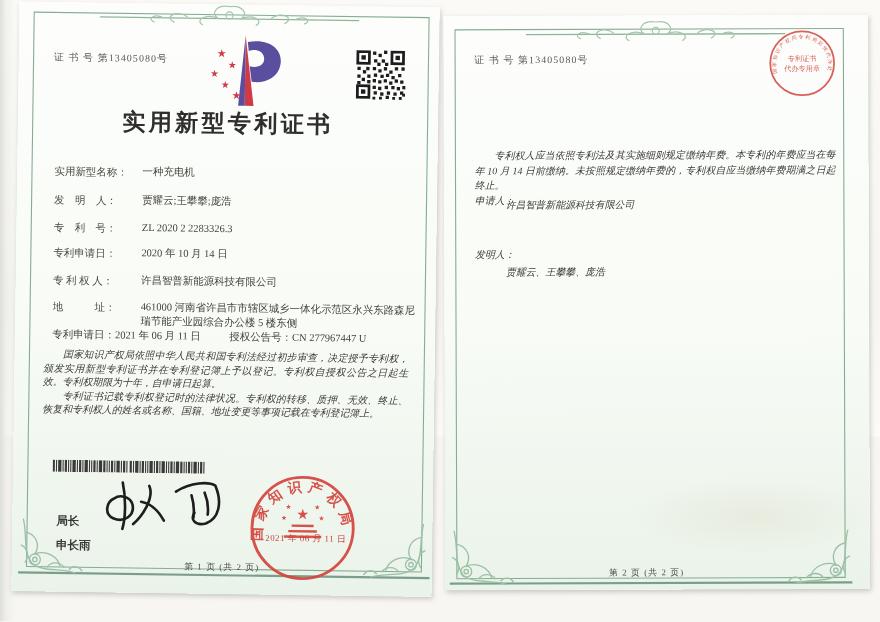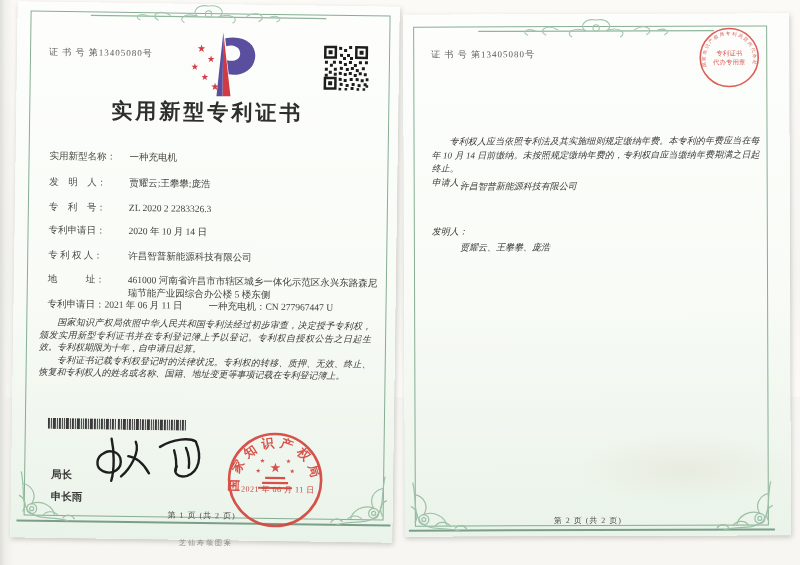--- a/index.html
+++ b/index.html
@@ -153,21 +153,21 @@
       <span class="lab">专 利 权 人：</span>
       <span class="val">许昌智普新能源科技有限公司</span>
     </div>
     <div class="frow" style="top:271px">
       <span class="lab">地　　　址：</span>
       <span class="val">461000 河南省许昌市市辖区城乡一体化示范区永兴东路森尼瑞节能产业园综合办公楼 5 楼东侧</span>
     </div>
 
     <div class="grant">
       <span><span>专利申请日：</span><span>2021 年 06 月 11 日</span></span>
-      <span class="pair2"><span>一种充电机：</span><span>CN 277967447 U</span></span>
+      <span class="pair2"><span>授权公告号：</span><span>CN 277967447 U</span></span>
     </div>
 
     <div class="paras">
       <p>国家知识产权局依照中华人民共和国专利法经过初步审查，决定授予专利权，颁发实用新型专利证书并在专利登记簿上予以登记。专利权自授权公告之日起生效。专利权期限为十年，自申请日起算。</p>
       <p>专利证书记载专利权登记时的法律状况。专利权的转移、质押、无效、终止、恢复和专利权人的姓名或名称、国籍、地址变更等事项记载在专利登记簿上。</p>
     </div>
 
     <svg class="barcode" viewBox="0 0 140 11" preserveAspectRatio="none" fill="#3a3a3a">
       <g id="bc">
         <rect x="0" width="2" height="11"></rect>
@@ -230,21 +230,20 @@
         <g stroke="#d4453e" stroke-width="2.2" fill="none">
           <path d="M40 48 H60 M37 53 H63 M33 58 H67"></path>
         </g>
       </g>
     </svg>
     <div class="seal-date">2021 年 06 月 11 日</div>
 
     <div class="pfooter">第 1 页 (共 2 页)</div>
   </div>
 
-  <div class="caption">芝仙寿颂图案</div>
 
   <div class="page page2">
     <div class="frame"></div>
     <div class="bottom-rule"></div>
     <svg class="top-orn" style="top:4px" width="236" height="22">
         <use href="#topOrn"></use>
       </svg>
     <svg class="corner" style="left:2px;bottom:2px" viewBox="0 0 66 66">
         <use href="#cornerOrn"></use>
       </svg>

